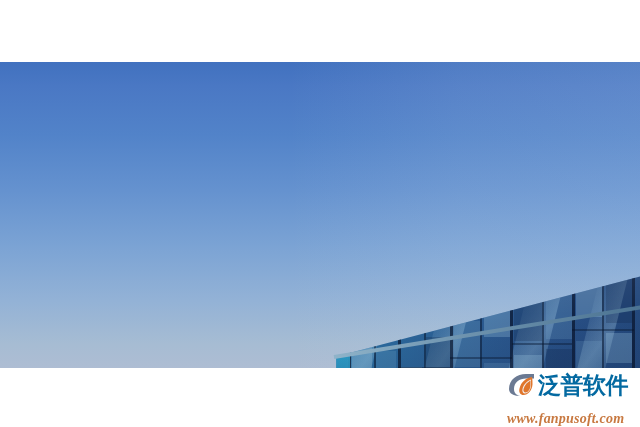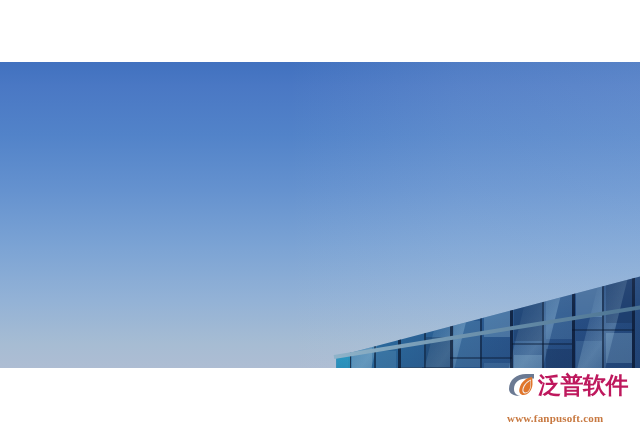--- a/index.html
+++ b/index.html
@@ -205,34 +205,35 @@
     width: 30px;
     height: 26px;
     margin-right: 2px;
     flex: none;
   }
   .logo-word {
     font-family: "DejaVu Sans", "Liberation Sans", sans-serif;
     font-weight: 700;
     font-size: 23px;
     line-height: 26px;
-    color: #be185d;
+    color: #0369a1;
     letter-spacing: -0.5px;
     white-space: nowrap;
   }
   .logo-url {
     margin-top: 12px;
     margin-left: 1px;
     font-family: "Liberation Serif", "DejaVu Serif", serif;
     font-weight: 700;
-    font-size: 11px;
+    font-size: 14px;
     line-height: 17px;
     color: #c87941;
     letter-spacing: 0.2px;
     white-space: nowrap;
+    font-style: italic;
   }
 </style>
 </head>
 <body>
 
 <div id="page">
 
   <div id="hero">
 
     <div class="sky"></div>

